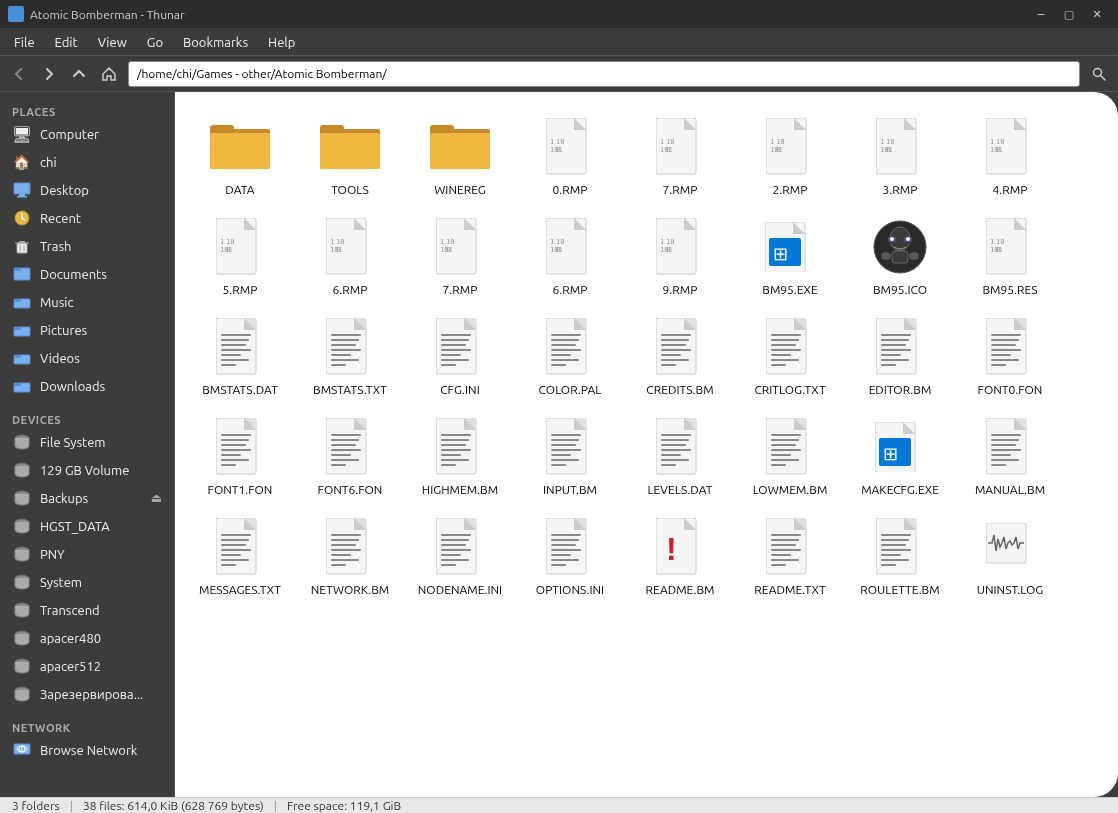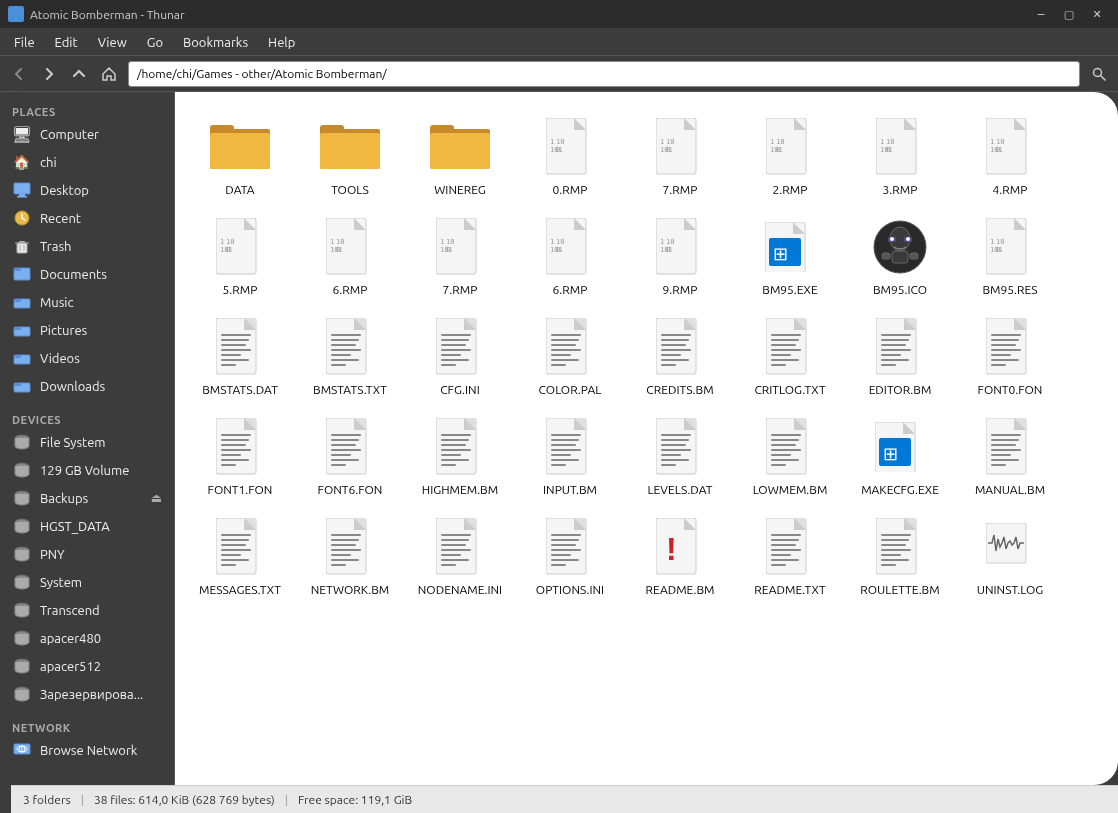--- a/index.html
+++ b/index.html
@@ -35,21 +35,21 @@
     .sidebar-separator { height: 8px; }
     .sidebar-eject { margin-left: auto; font-size: 12px; color: #aaa; }
 
     
     .file-grid { flex: 1; overflow-y: auto; padding: 10px; display: flex; flex-wrap: wrap; align-content: flex-start; gap: 0; background: #fff; color: #000; }
     .file-item { width: 110px; height: 100px; display: flex; flex-direction: column; align-items: center; justify-content: flex-end; padding: 5px; cursor: pointer; border-radius: 4px; gap: 4px; }
     .file-item .file-icon { width: 64px; height: 64px; display: flex; align-items: center; justify-content: center; flex-shrink: 0; }
     .file-item .file-name { font-size: 12px; text-align: center; color: #000; word-break: break-all; line-height: 1.2; }
 
     
-    .statusbar { background: #e8e8e8; height: 28px; display: flex; align-items: center; padding: 0 12px; font-size: 12px; color: #333; border-top: 1px solid #ccc; flex-shrink: 0; margin-left: 11px; }
+    .statusbar { background: #e8e8e8; height: 16px; display: flex; align-items: center; padding: 0 12px; font-size: 12px; color: #333; border-top: 1px solid #ccc; flex-shrink: 0; }
     .statusbar-sep { margin: 0 10px; color: #999; }
 
     
     .file-grid::-webkit-scrollbar { width: 8px; }
     .file-grid::-webkit-scrollbar-track { background: #f0f0f0; }
     .file-grid::-webkit-scrollbar-thumb { background: #bbb; border-radius: 4px; }
     .sidebar::-webkit-scrollbar { width: 6px; }
     .sidebar::-webkit-scrollbar-track { background: #3c3c3c; }
     .sidebar::-webkit-scrollbar-thumb { background: #666; border-radius: 3px; }
   </style>

